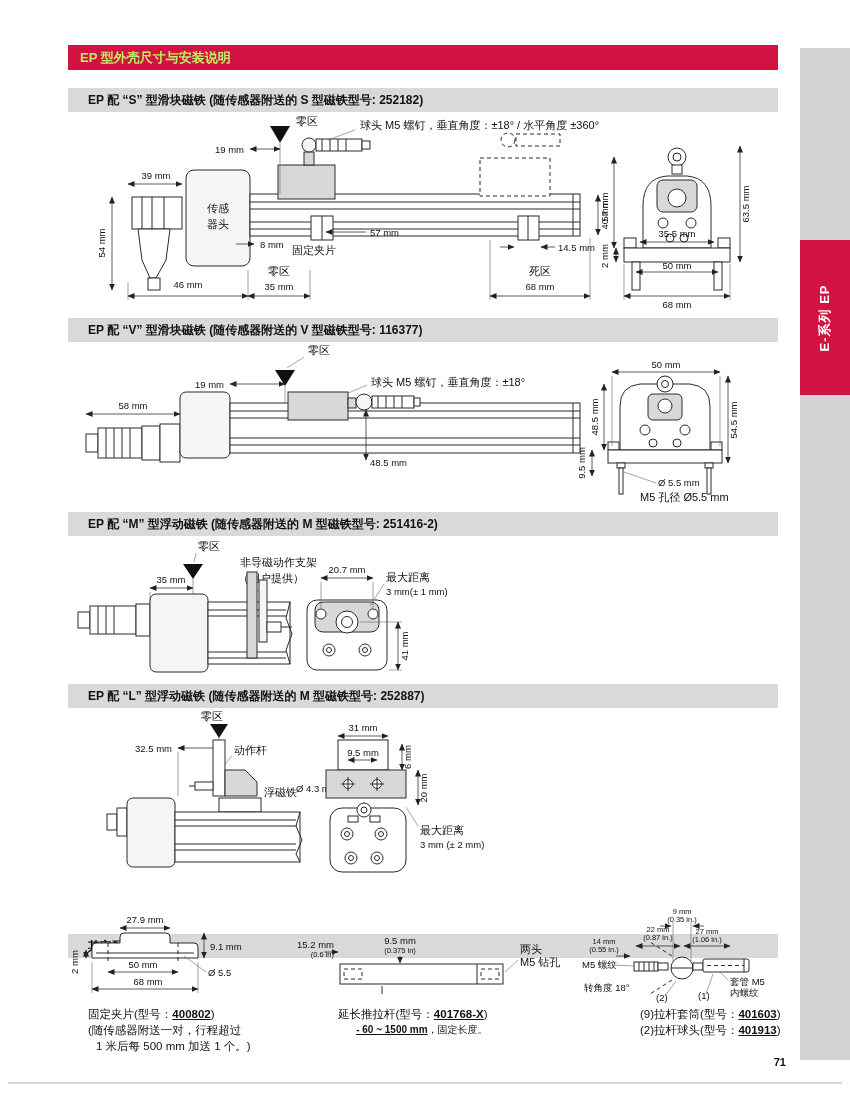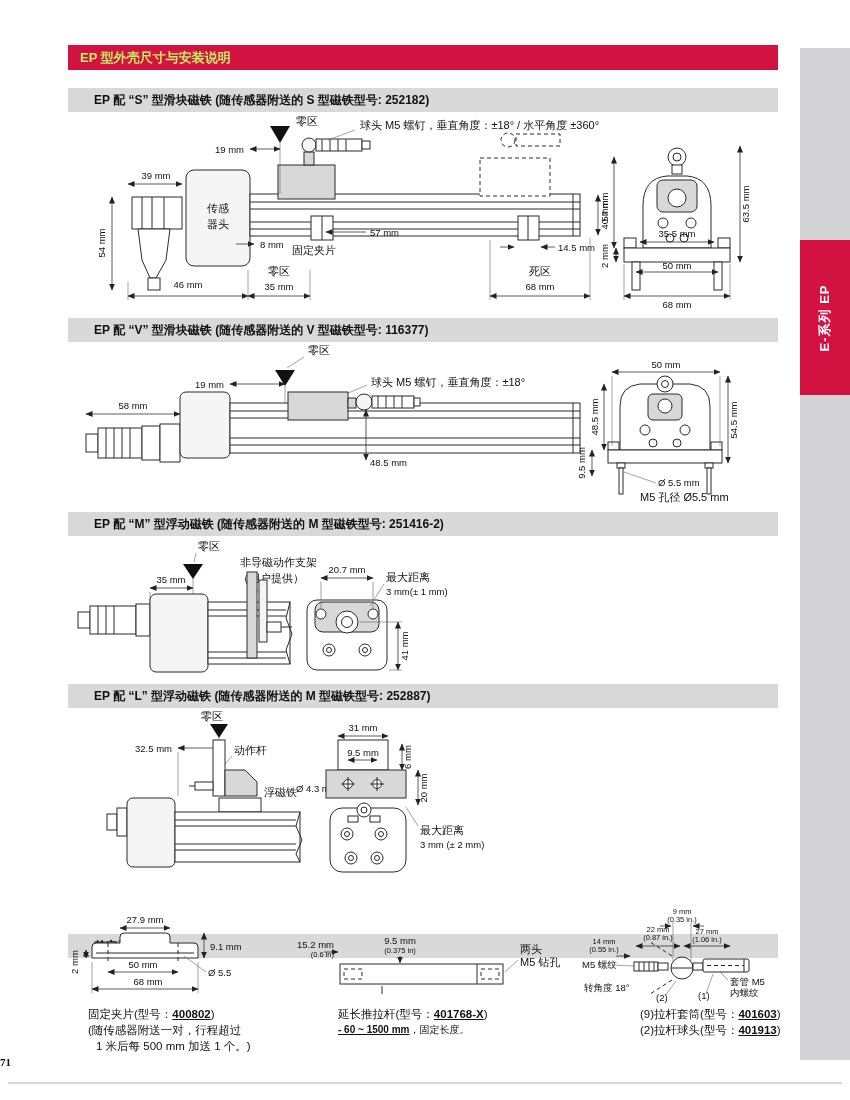--- a/index.html
+++ b/index.html
@@ -1,33 +1,33 @@
 <!DOCTYPE html>
 <html><head>
 <meta charset="utf-8">
 <style>
   html,body{margin:0;padding:0;}
   body{width:850px;height:1100px;background:#fff;position:relative;
        font-family:"Liberation Sans","DejaVu Sans",sans-serif;color:#111;overflow:hidden;}
   .bar-red{position:absolute;left:68px;top:45px;width:710px;height:25px;background:#d21240;
        color:#bef264;font-weight:bold;font-size:13px;line-height:25px;padding-left:12px;box-sizing:border-box;}
   .bar-gray{position:absolute;left:68px;width:710px;height:24px;background:#d9d9d9;color:#111;
-       font-weight:bold;font-size:12px;line-height:24px;padding-left:26px;box-sizing:border-box;}
+       font-weight:bold;font-size:12px;line-height:24px;padding-left:20px;box-sizing:border-box;}
   .diag{position:absolute;}
   .sidebar{position:absolute;left:800px;top:48px;width:50px;height:1012px;background:#d3d3d5;}
   .sidetab{position:absolute;left:800px;top:240px;width:50px;height:155px;background:#d21240;
        display:flex;align-items:center;justify-content:center;}
   .sidetab span{transform:rotate(-90deg);white-space:nowrap;color:#fff;font-weight:bold;
        font-size:13px;letter-spacing:1px;}
-  .footer-num{position:absolute;left:0;top:1056px;width:786px;text-align:left;
-       font-size:11px;font-weight:bold;font-family:Liberation Serif, serif;}
+  .footer-num{position:absolute;left:0;top:1056px;width:786px;text-align:right;
+       font-size:11px;font-weight:bold;}
   .bottom-rule{position:absolute;left:8px;top:1082px;width:834px;height:2px;background:#d9d9d9;}
   .cap{position:absolute;font-size:11.5px;line-height:16px;color:#111;}
   .cap .b{font-weight:bold;text-decoration:underline;}
-  .cap .sm{font-size:10px;}
+  .cap .sm{font-size:10px;text-align:right;}
   
   .ln{stroke:#2a2a2a;stroke-width:1;fill:none;}
   .ln rect,.ln polygon,.ln circle,.ln path{fill:#fff;}
   .gry{fill:#d8d8d8 !important;}
   .lgry{fill:#f5f5f5 !important;}
   .dash{stroke-dasharray:4 3;}
   .dimln{stroke:#333;stroke-width:0.8;fill:none;}
   .ext{stroke:#666;stroke-width:0.6;fill:none;}
   text{fill:#111;stroke:none;}
   .d{font-size:9.5px;}

